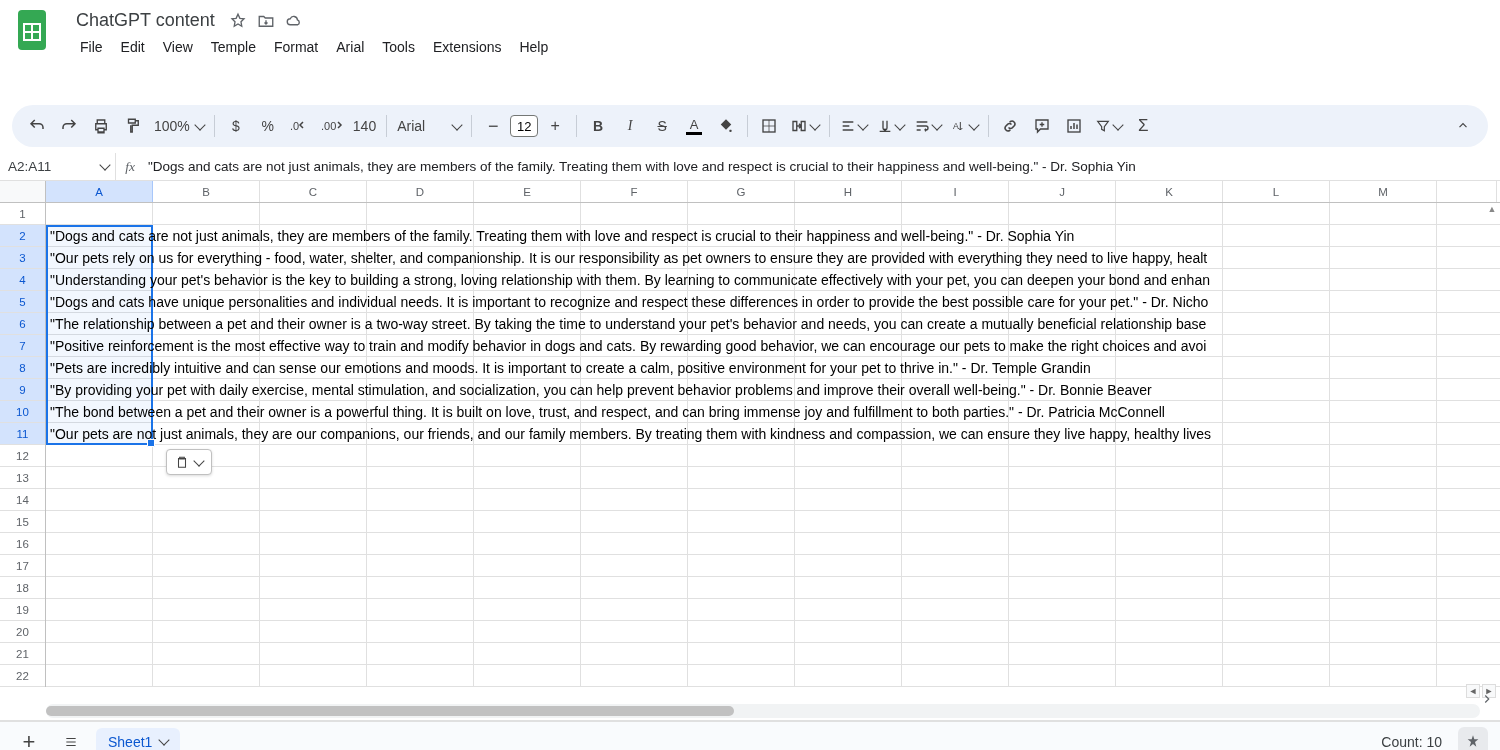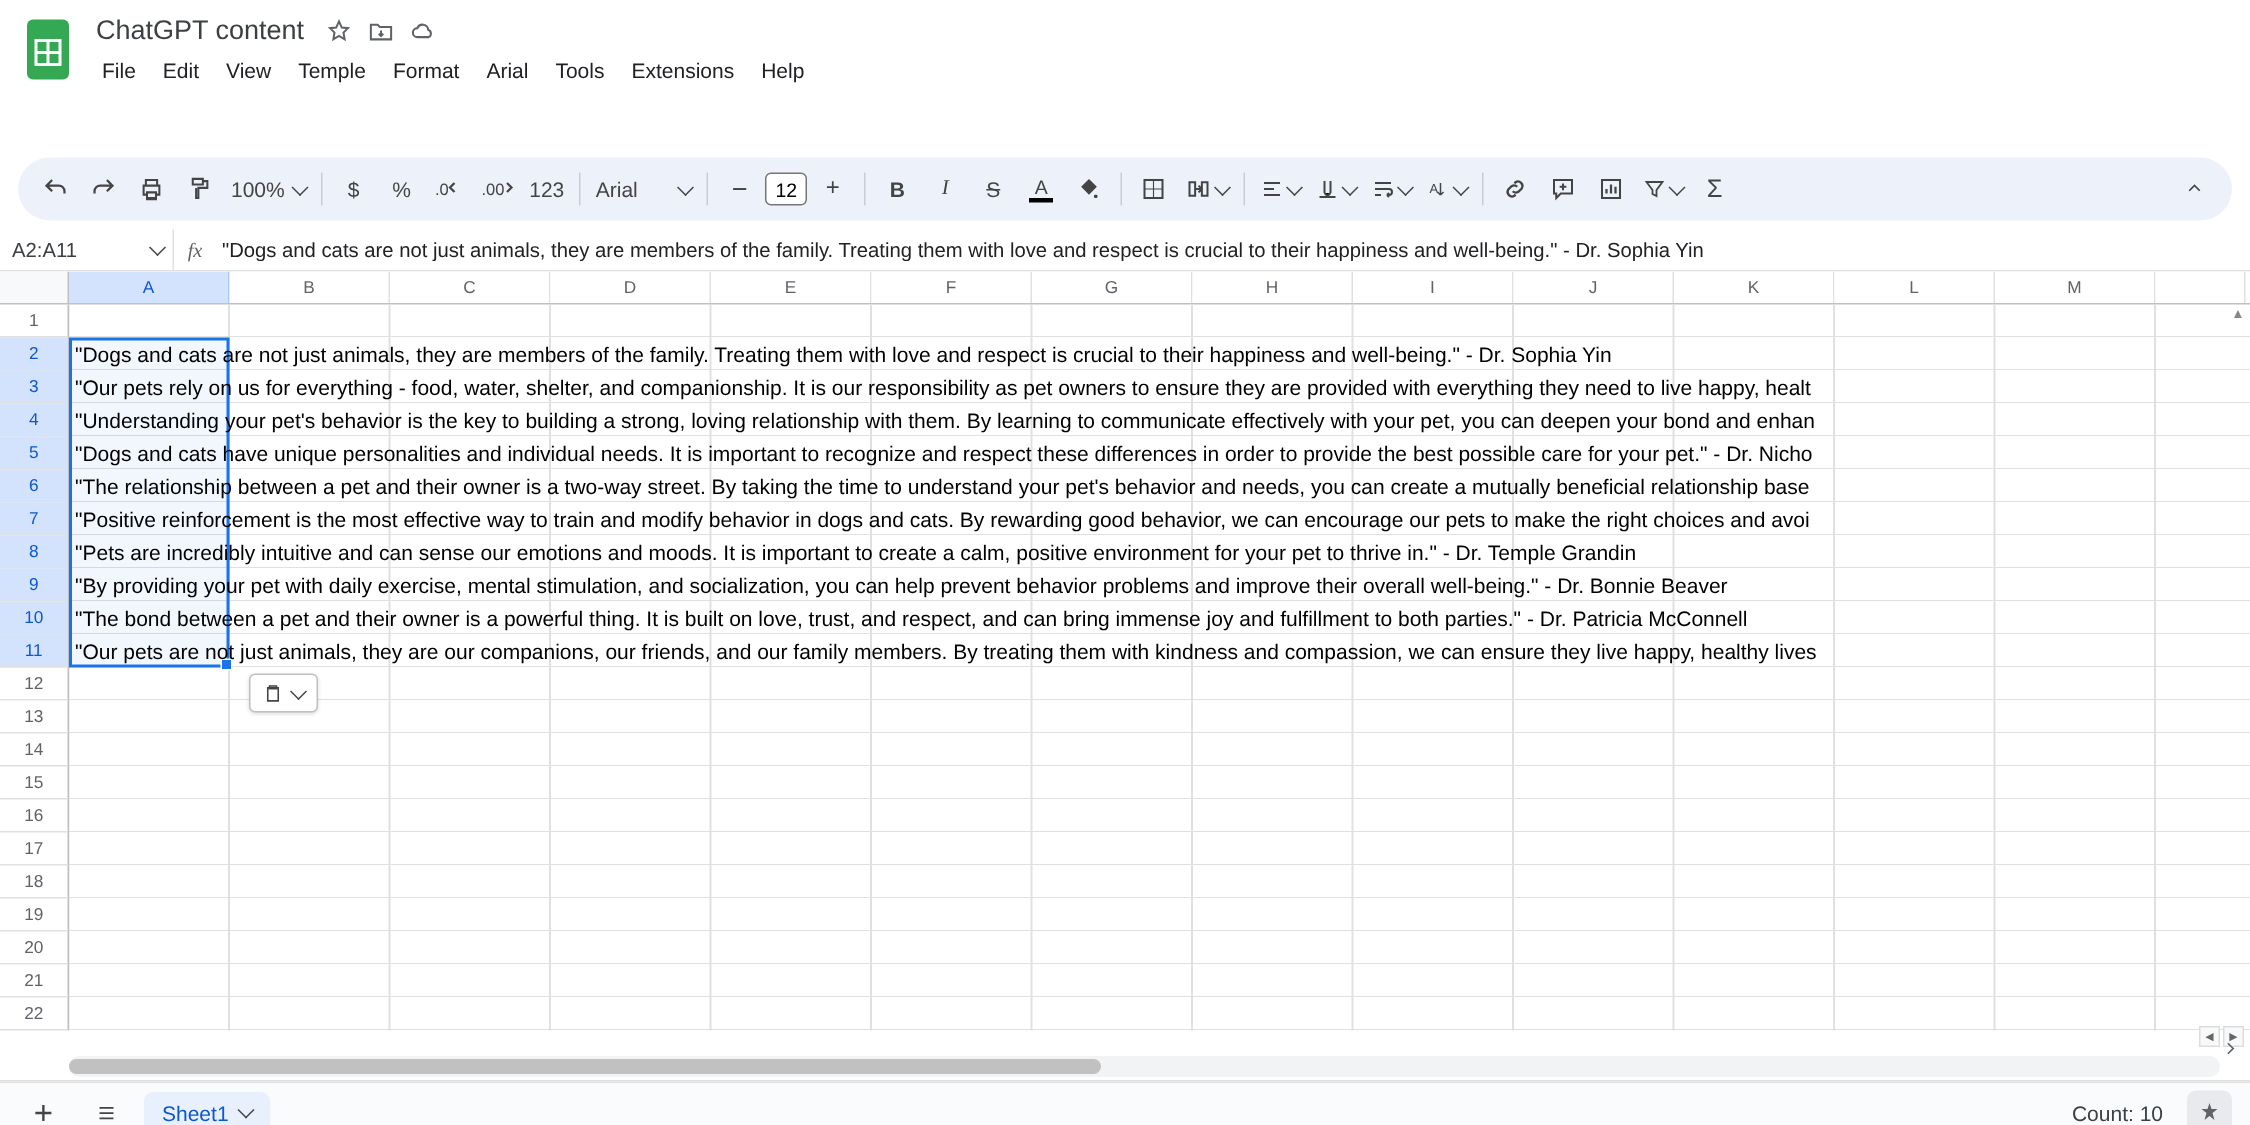--- a/index.html
+++ b/index.html
@@ -21,23 +21,23 @@
     color: var(--text);
     background: #fff;
     overflow: hidden;
     width: 1500px;
     height: 750px;
     position: relative;
   }
   
   .titlebar {
     display: flex;
-    align-items: center;
+    align-items: flex-start;
     padding: 8px 14px 0 14px;
-    gap: 10px;
+    gap: 22px;
   }
   .doc-icon {
     width: 36px; height: 46px;
     display:flex; align-items:center; justify-content:center;
     color: var(--green);
   }
   .title-area { flex: 1; }
   .title-row {
     display:flex; align-items:center; gap:10px;
   }
@@ -303,21 +303,21 @@
           <text x="0" y="11" font-size="11" fill="#444">.0</text>
           <path d="M13 3l-3 3 3 3" fill="none" stroke="#444" stroke-width="1.5"></path>
         </svg>
       </div>
   <div class="tb-btn">
         <svg width="22" height="14" viewBox="0 0 22 14">
           <text x="0" y="11" font-size="11" fill="#444">.00</text>
           <path d="M17 3l3 3-3 3" fill="none" stroke="#444" stroke-width="1.5"></path>
         </svg>
       </div>
-  <div class="tb-btn">123</div>
+  <div class="tb-btn">140</div>
   <div class="tb-sep"></div>
   <div class="tb-btn font-box">
         <span>Arial</span>
         <span class="caret"></span>
       </div>
   <div class="tb-sep"></div>
   <div class="tb-btn" style="font-size:18px;">−</div>
   <input class="fsize-input" value="12" style="">
   <div class="tb-btn" style="font-size:16px;">+</div>
   <div class="tb-sep"></div>

